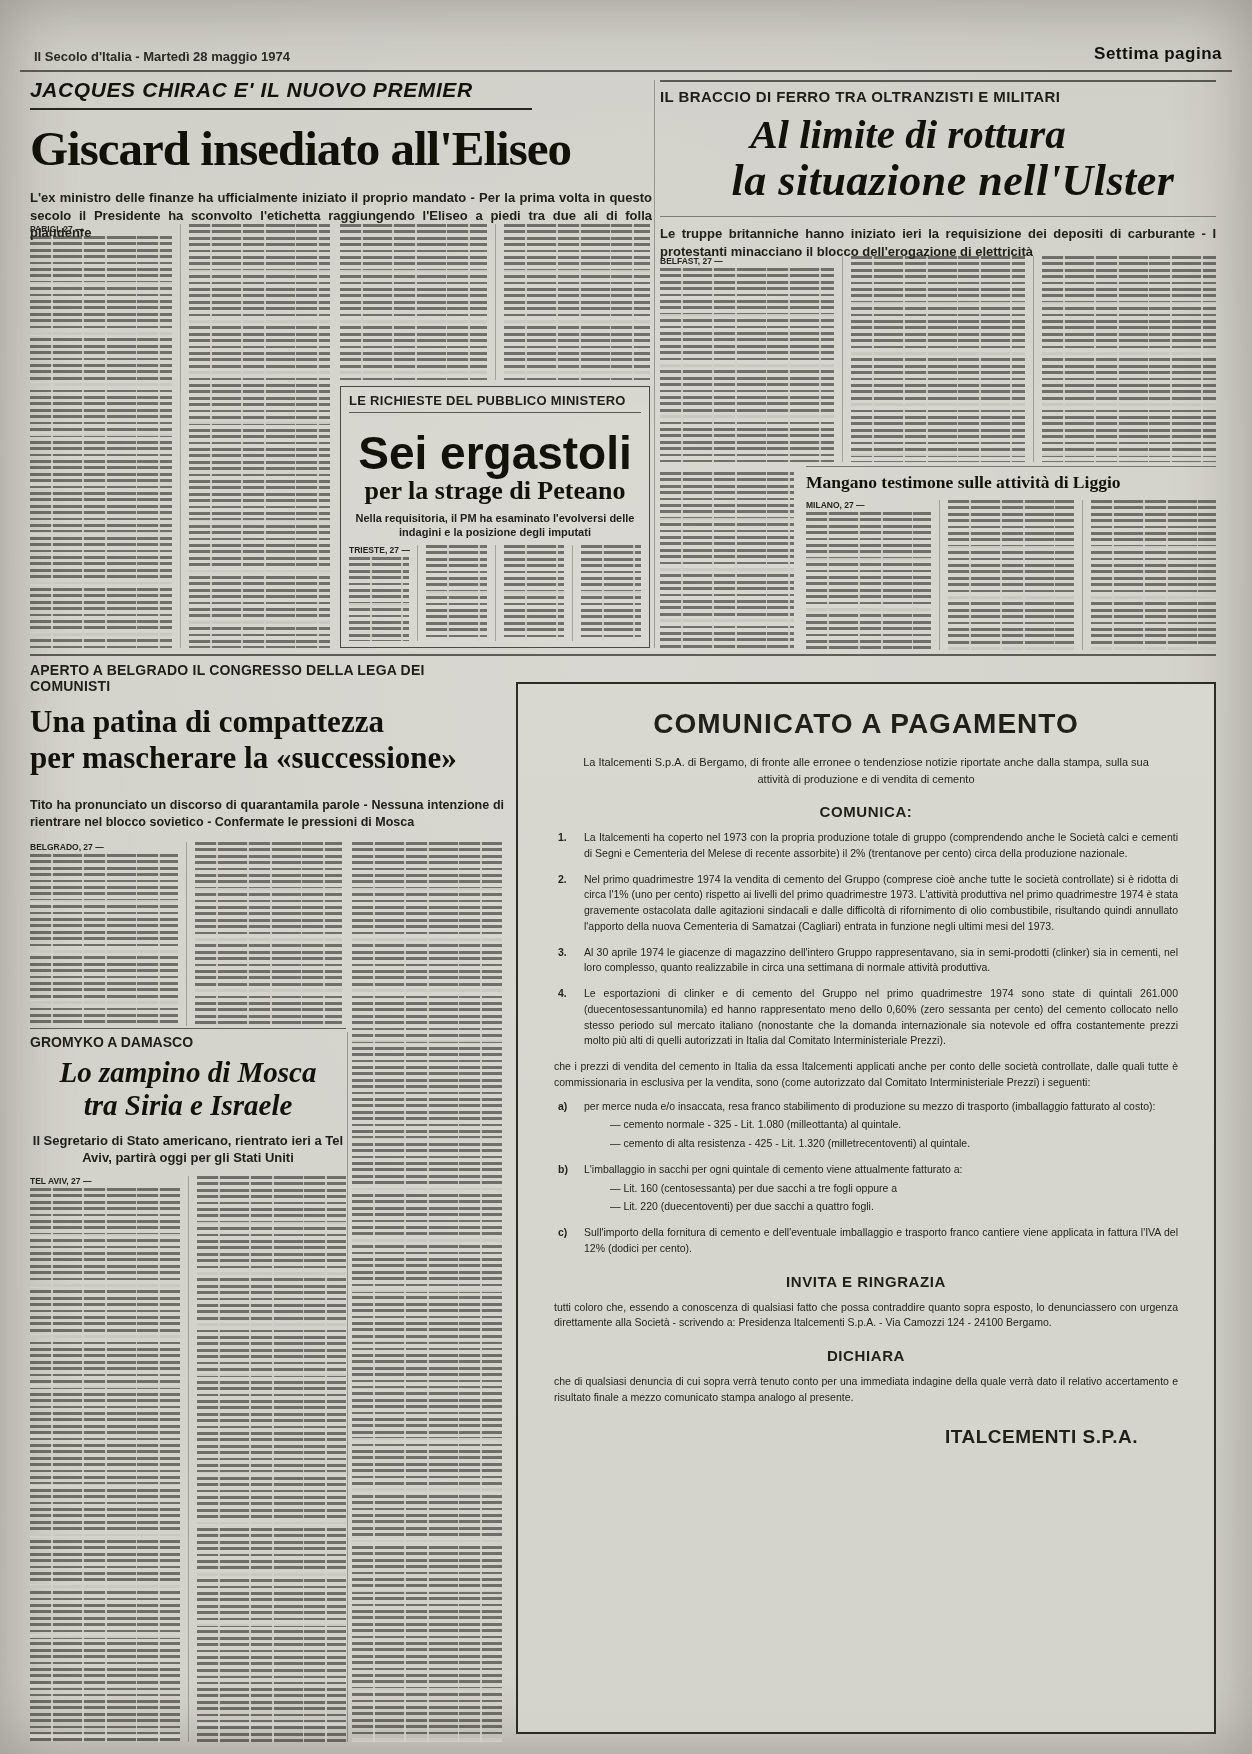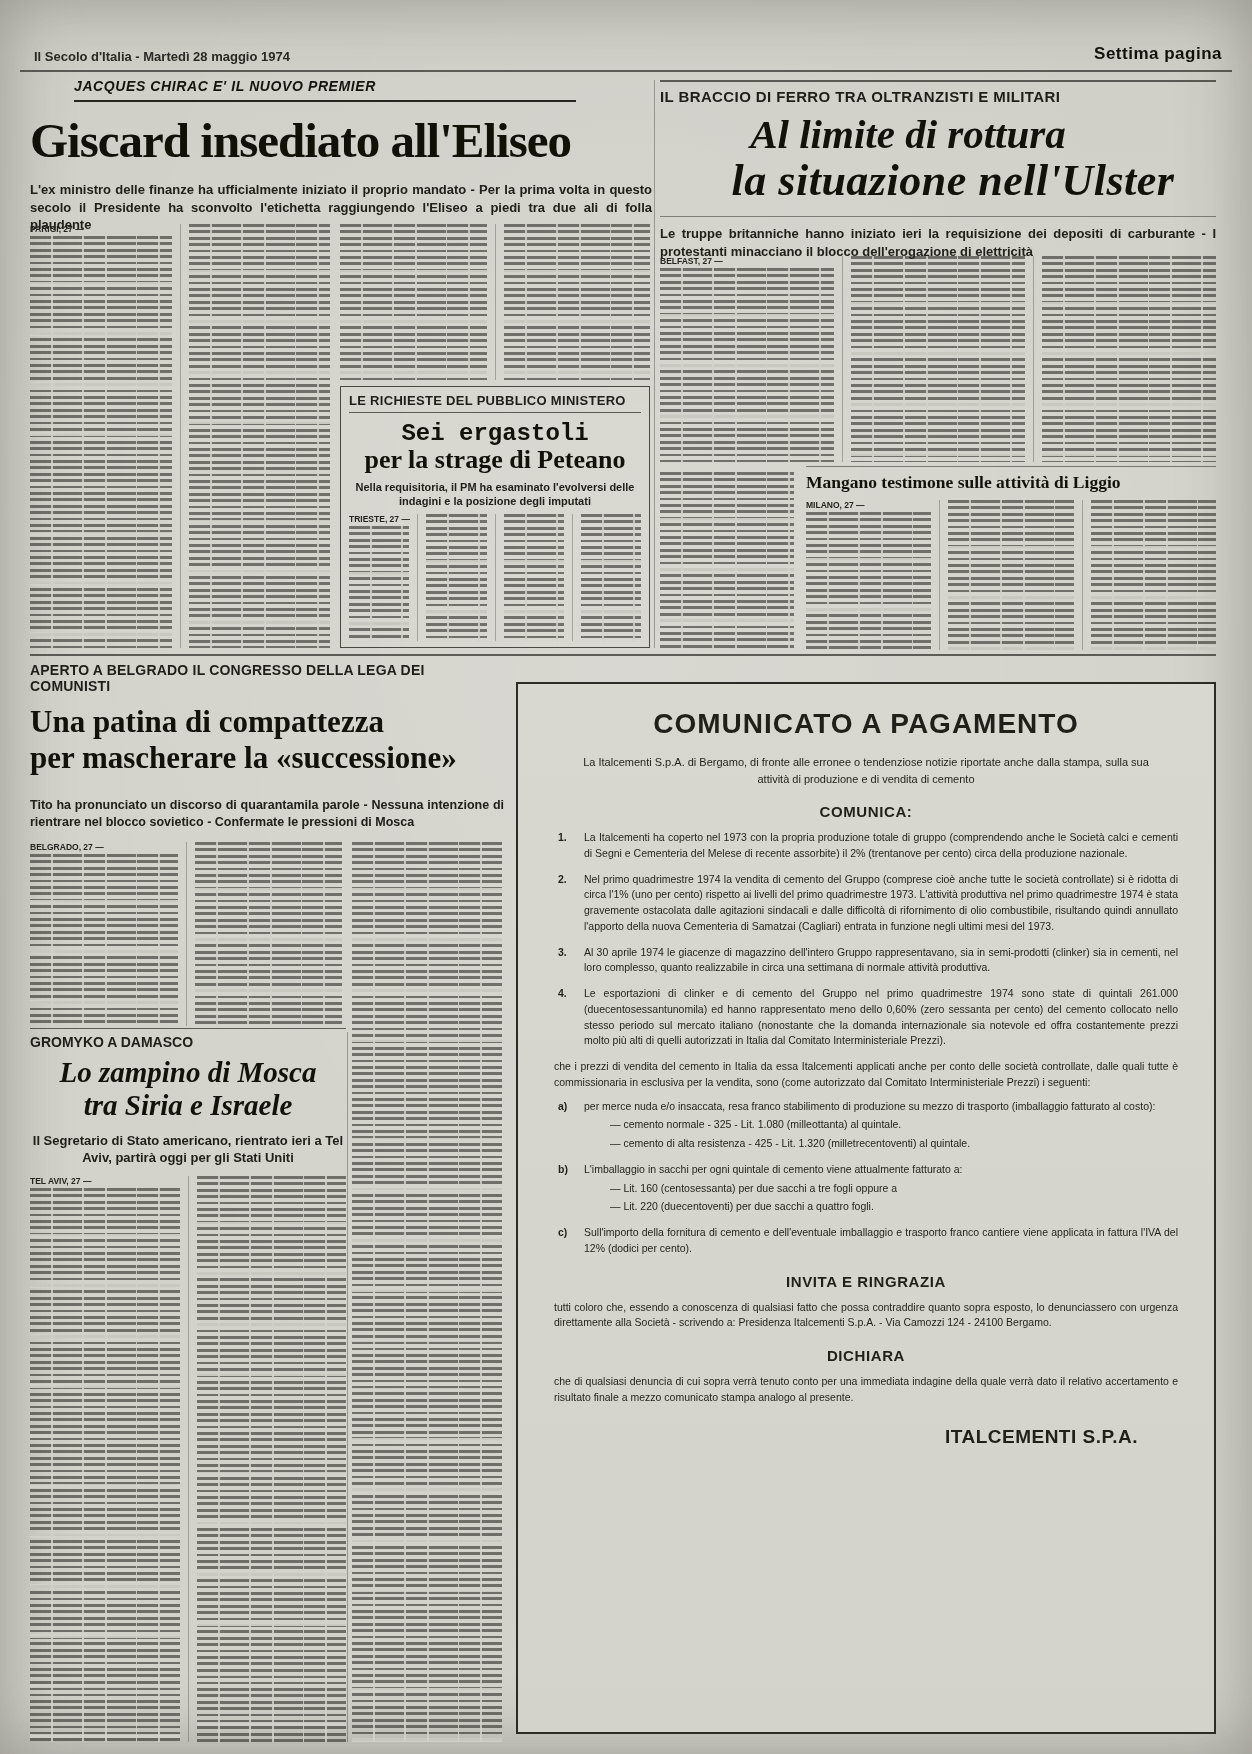--- a/index.html
+++ b/index.html
@@ -37,42 +37,42 @@
   .ft {
     flex: 1; width: 100%;
     background-image:
       repeating-linear-gradient(to bottom, rgba(210,209,202,0) 0 46px, rgba(210,209,202,0.9) 46px 50px),
       repeating-linear-gradient(to right, rgba(210,209,202,0) 0 21px, rgba(210,209,202,0.85) 21px 23px,
         rgba(210,209,202,0) 23px 52px, rgba(210,209,202,0.85) 52px 53.5px),
       repeating-linear-gradient(to bottom, rgba(44,43,38,0.60) 0 2.8px, rgba(44,43,38,0) 2.8px 6.4px);
   }
 
   
-  .gis-kicker { font-style: italic; font-weight: 700; font-size: 14px;
+  .gis-kicker { font-style: italic; font-weight: 700; font-size: 21px;
     letter-spacing: .6px; color: #14130e; width: 502px;
-    padding-bottom: 6px; border-bottom: 2px solid #26251f; margin-left: 44px; }
+    padding-bottom: 6px; border-bottom: 2px solid #26251f; }
   .gis-headline { font-family: "Liberation Serif", serif; font-weight: 700;
     font-size: 49px; letter-spacing: -1px; color: #121108; margin-top: 10px; white-space: nowrap; }
 
   
   .ulster-head { border-top: 2px solid rgba(40,39,34,0.7); }
   .uls-kicker { font-size: 15px; font-weight: bold; letter-spacing: .4px; padding-top: 6px; }
   .uls-h1, .uls-h2 { font-family: "Liberation Serif", serif; font-style: italic;
     font-weight: 700; text-align: center; color: #12110a; line-height: 1.05; }
   .uls-h1 { font-size: 41px; margin-top: 8px; padding-right: 60px; }
   .uls-h2 { font-size: 44px; margin-top: 2px; padding-left: 30px; letter-spacing: .5px; }
   .uls-sub { border-top: 1px solid rgba(40,39,34,0.5); padding-top: 8px; margin-top: 12px; }
 
   
   .peteano-box { border: 1px solid rgba(38,37,32,0.8); padding: 6px 8px;
     display: flex; flex-direction: column; background: rgba(255,255,255,0.03); }
   .pet-kicker { font-size: 13px; font-weight: bold; letter-spacing: .3px;
     padding-bottom: 4px; border-bottom: 1px solid rgba(38,37,32,0.7); }
-  .pet-h1 { font-family: Liberation Mono, monospace; font-weight: 700; font-size: 24px;
-    text-align: center; margin-top: 8px; color: #12110a; line-height: 1.05; }
+  .pet-h1 { font-family: Liberation Sans, sans-serif; font-weight: 700; font-size: 46px;
+    text-align: center; margin-top: 16px; color: #12110a; line-height: 1.05; }
   .pet-h2 { font-family: "Liberation Serif", serif; font-weight: 700; font-size: 26px;
     text-align: center; color: #12110a; line-height: 1.1; }
   .pet-sub { font-size: 11px; font-weight: bold; text-align: center; margin-top: 5px; line-height: 1.3; }
   .pet-cols { flex: 1; margin-top: 6px; }
 
   
   .mangano { border-top: 1px solid rgba(40,39,34,0.55); padding-top: 5px; }
   .man-headline { font-family: "Liberation Serif", serif; font-weight: 700;
     font-size: 17.5px; color: #12110a; }
   .man-cols { margin-top: 7px; height: 150px; }

